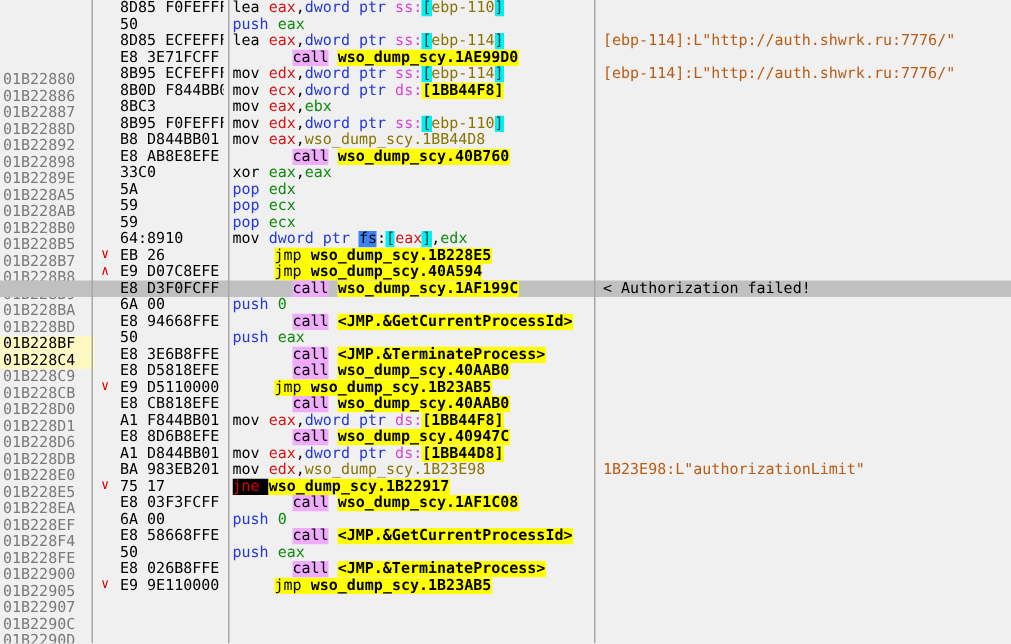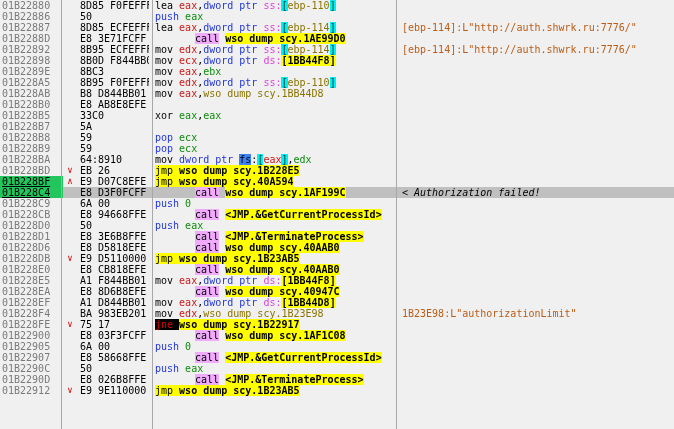--- a/index.html
+++ b/index.html
@@ -6,61 +6,61 @@
   body{
     width:674px;height:429px;overflow:hidden;
     background:#F0F0F0;
     font-family:"DejaVu Sans Mono","Liberation Mono",monospace;
     font-size:10px;line-height:11px;
   }
   #disasm-pane{position:relative;width:674px;height:429px;background:#F0F0F0;}
   .row{position:relative;height:11px;width:674px;white-space:pre;}
   .row.sel{background:#C0C0C0;}
   .cell{position:absolute;top:0;height:11px;overflow:hidden;white-space:pre;}
-  .addr{left:2px;width:58px;color:#7A7A7A;}
-  .addr.bp{left:0;width:61px;padding-left:2px;background:#22c55e;color:#000000;text-decoration:underline;}
+  .addr{left:2px;width:58px;color:#7A7A7A;margin-top:48px;}
+  .addr.bp{left:0;width:61px;padding-left:2px;background:#fef9c3;color:#000000;}
   .gutter{left:62px;width:16px;text-align:center;color:#E00000;font-size:9px;}
   .bytes{left:80px;width:69px;color:#000000;}
   .disasm{left:155px;width:240px;}
   .comment{left:402px;width:272px;}
   .c-auto{color:#BA5C16;}
-  .c-user{color:#000000;font-style:italic;}
+  .c-user{color:#000000;}
   .vsep{position:absolute;top:0;bottom:0;width:1px;background:#A8A8A8;z-index:5;}
   
   .t-mn {color:#000000;}
   .t-kw {color:#2438D8;}
   .t-seg {color:#DD3FDD;}
   .t-brk {background:#00F0F0;color:#00343F;}
   .t-mem {color:#8A7400;}
   .t-olv {color:#8A7400;}
   .t-yel {background:#FFFF00;color:#000000;font-weight:bold;}
   .t-regw{color:#CE1818;}
   .t-regr{color:#0E8B0E;}
   .t-call{background:#f0abfc;color:#000000;margin-left:40px;}
-  .t-jmp {background:#FFFF00;color:#000000;}
+  .t-jmp {background:#FFFF00;color:#000000;margin-left:28px;}
   .t-jne {background:#000000;color:#E00000;}
   .t-fs  {background:#3b82f6;color:#000000;}
 </style>
 </head>
 <body style="background: rgb(240, 240, 240);">
 
 <div id="disasm-pane">
   <div id="rows">
       <div class="row"><span class="cell addr">01B22880</span><span class="cell bytes">8D85 F0FEFFFF</span><span class="cell disasm"><span class="t-mn">lea </span><span class="t-regw">eax</span><span class="t-mn">,</span><span class="t-kw">dword ptr </span><span class="t-seg">ss:</span><span class="t-brk">[</span><span class="t-mem">ebp-110</span><span class="t-brk">]</span></span></div>
       <div class="row"><span class="cell addr">01B22886</span><span class="cell bytes">50</span><span class="cell disasm"><span class="t-kw">push </span><span class="t-regr">eax</span></span></div>
       <div class="row"><span class="cell addr">01B22887</span><span class="cell bytes">8D85 ECFEFFFF</span><span class="cell disasm"><span class="t-mn">lea </span><span class="t-regw">eax</span><span class="t-mn">,</span><span class="t-kw">dword ptr </span><span class="t-seg">ss:</span><span class="t-brk">[</span><span class="t-mem">ebp-114</span><span class="t-brk">]</span></span><span class="cell comment c-auto">[ebp-114]:L"http://auth.shwrk.ru:7776/"</span></div>
       <div class="row"><span class="cell addr">01B2288D</span><span class="cell bytes">E8 3E71FCFF</span><span class="cell disasm"><span class="t-call">call</span><span class="t-mn"> </span><span class="t-yel">wso_dump_scy.1AE99D0</span></span></div>
       <div class="row"><span class="cell addr">01B22892</span><span class="cell bytes">8B95 ECFEFFFF</span><span class="cell disasm"><span class="t-mn">mov </span><span class="t-regw">edx</span><span class="t-mn">,</span><span class="t-kw">dword ptr </span><span class="t-seg">ss:</span><span class="t-brk">[</span><span class="t-mem">ebp-114</span><span class="t-brk">]</span></span><span class="cell comment c-auto">[ebp-114]:L"http://auth.shwrk.ru:7776/"</span></div>
       <div class="row"><span class="cell addr">01B22898</span><span class="cell bytes">8B0D F844BB01</span><span class="cell disasm"><span class="t-mn">mov </span><span class="t-regw">ecx</span><span class="t-mn">,</span><span class="t-kw">dword ptr </span><span class="t-seg">ds:</span><span class="t-yel">[1BB44F8]</span></span></div>
       <div class="row"><span class="cell addr">01B2289E</span><span class="cell bytes">8BC3</span><span class="cell disasm"><span class="t-mn">mov </span><span class="t-regw">eax</span><span class="t-mn">,</span><span class="t-regr">ebx</span></span></div>
       <div class="row"><span class="cell addr">01B228A5</span><span class="cell bytes">8B95 F0FEFFFF</span><span class="cell disasm"><span class="t-mn">mov </span><span class="t-regw">edx</span><span class="t-mn">,</span><span class="t-kw">dword ptr </span><span class="t-seg">ss:</span><span class="t-brk">[</span><span class="t-mem">ebp-110</span><span class="t-brk">]</span></span></div>
       <div class="row"><span class="cell addr">01B228AB</span><span class="cell bytes">B8 D844BB01</span><span class="cell disasm"><span class="t-mn">mov </span><span class="t-regw">eax</span><span class="t-mn">,</span><span class="t-olv">wso_dump_scy.1BB44D8</span></span></div>
-      <div class="row"><span class="cell addr">01B228B0</span><span class="cell bytes">E8 AB8E8EFE</span></div>
+      <div class="row"><span class="cell addr">01B228B0</span><span class="cell bytes">E8 AB8E8EFE</span><span class="cell disasm"><span class="t-call">call</span><span class="t-mn"> </span><span class="t-yel">wso_dump_scy.40B760</span></span></div>
       <div class="row"><span class="cell addr">01B228B5</span><span class="cell bytes">33C0</span><span class="cell disasm"><span class="t-mn">xor </span><span class="t-regr">eax</span><span class="t-mn">,</span><span class="t-regr">eax</span></span></div>
-      <div class="row"><span class="cell addr">01B228B7</span><span class="cell bytes">5A</span></div>
+      <div class="row"><span class="cell addr">01B228B7</span><span class="cell bytes">5A</span><span class="cell disasm"><span class="t-kw">pop </span><span class="t-regr">edx</span></span></div>
       <div class="row"><span class="cell addr">01B228B8</span><span class="cell bytes">59</span><span class="cell disasm"><span class="t-kw">pop </span><span class="t-regr">ecx</span></span></div>
       <div class="row"><span class="cell addr">01B228B9</span><span class="cell bytes">59</span><span class="cell disasm"><span class="t-kw">pop </span><span class="t-regr">ecx</span></span></div>
       <div class="row"><span class="cell addr">01B228BA</span><span class="cell bytes">64:8910</span><span class="cell disasm"><span class="t-mn">mov </span><span class="t-kw">dword ptr </span><span class="t-fs">fs</span><span class="t-mn">:</span><span class="t-brk">[</span><span class="t-regw">eax</span><span class="t-brk">]</span><span class="t-mn">,</span><span class="t-regr">edx</span></span></div>
       <div class="row"><span class="cell addr">01B228BD</span><span class="cell gutter">∨</span><span class="cell bytes">EB 26</span><span class="cell disasm"><span class="t-jmp">jmp </span><span class="t-yel">wso_dump_scy.1B228E5</span></span></div>
       <div class="row"><span class="cell addr bp">01B228BF</span><span class="cell gutter">∧</span><span class="cell bytes">E9 D07C8EFE</span><span class="cell disasm"><span class="t-jmp">jmp </span><span class="t-yel">wso_dump_scy.40A594</span></span></div>
       <div class="row sel"><span class="cell addr bp">01B228C4</span><span class="cell bytes">E8 D3F0FCFF</span><span class="cell disasm"><span class="t-call">call</span><span class="t-mn"> </span><span class="t-yel">wso_dump_scy.1AF199C</span></span><span class="cell comment c-user">&lt; Authorization failed!</span></div>
       <div class="row"><span class="cell addr">01B228C9</span><span class="cell bytes">6A 00</span><span class="cell disasm"><span class="t-kw">push </span><span class="t-regr">0</span></span></div>
       <div class="row"><span class="cell addr">01B228CB</span><span class="cell bytes">E8 94668FFE</span><span class="cell disasm"><span class="t-call">call</span><span class="t-mn"> </span><span class="t-yel">&lt;JMP.&amp;GetCurrentProcessId&gt;</span></span></div>
       <div class="row"><span class="cell addr">01B228D0</span><span class="cell bytes">50</span><span class="cell disasm"><span class="t-kw">push </span><span class="t-regr">eax</span></span></div>
       <div class="row"><span class="cell addr">01B228D1</span><span class="cell bytes">E8 3E6B8FFE</span><span class="cell disasm"><span class="t-call">call</span><span class="t-mn"> </span><span class="t-yel">&lt;JMP.&amp;TerminateProcess&gt;</span></span></div>

